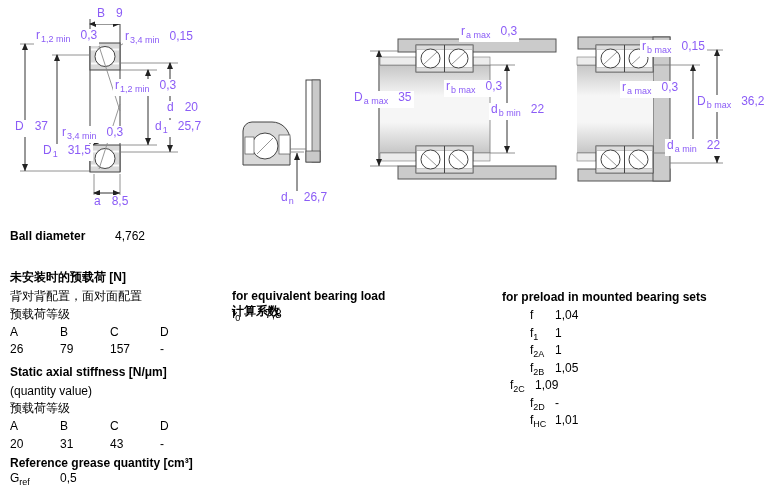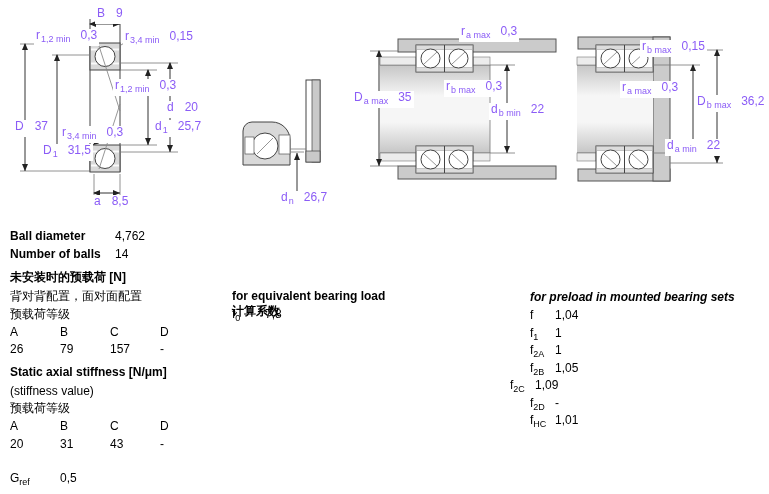--- a/index.html
+++ b/index.html
@@ -141,53 +141,53 @@
   <div class="dlabel" style="left:352px;top:91px;"><span class="base">D</span><span class="sub">a max</span><span class="val">35</span></div>
   <div class="dlabel" style="left:444px;top:80px;"><span class="base">r</span><span class="sub">b max</span><span class="val">0,3</span></div>
   <div class="dlabel" style="left:489px;top:103px;"><span class="base">d</span><span class="sub">b min</span><span class="val">22</span></div>
 
   <div class="dlabel" style="left:640px;top:40px;"><span class="base">r</span><span class="sub">b max</span><span class="val">0,15</span></div>
   <div class="dlabel" style="left:620px;top:81px;"><span class="base">r</span><span class="sub">a max</span><span class="val">0,3</span></div>
   <div class="dlabel" style="left:695px;top:95px;"><span class="base">D</span><span class="sub">b max</span><span class="val">36,2</span></div>
   <div class="dlabel" style="left:665px;top:139px;"><span class="base">d</span><span class="sub">a min</span><span class="val">22</span></div>
 
   <div class="trow" style="left:10px;top:229px;"><span class="sym w105 bold">Ball diameter</span><span>4,762</span></div>
-  <div class="trow" style="left:10px;top:247px;"><span class="sym w105 bold">Number of balls</span><span>14</span></div>
 
   <div class="trow" style="left:10px;top:289px;">背对背配置，面对面配置</div>
   <div class="trow bold" style="left:10px;top:270px;">未安装时的预载荷 [N]</div>
   <div class="trow" style="left:10px;top:307px;">预载荷等级</div>
   <div class="trow c4" style="left:10px;top:325px;">
     <span>A</span><span>B</span><span>C</span><span>D</span>
   </div>
   <div class="trow c4" style="left:10px;top:342px;">
     <span>26</span><span>79</span><span>157</span><span>-</span>
   </div>
 
   <div class="trow bold" style="left:10px;top:365px;">Static axial stiffness [N/μm]</div>
-  <div class="trow" style="left:10px;top:384px;">(stiffness value)</div>
+  <div class="trow" style="left:10px;top:384px;">(quantity value)</div>
   <div class="trow" style="left:10px;top:401px;">预载荷等级</div>
   <div class="trow c4" style="left:10px;top:419px;">
     <span>A</span><span>B</span><span>C</span><span>D</span>
   </div>
   <div class="trow c4" style="left:10px;top:437px;">
     <span>20</span><span>31</span><span>43</span><span>-</span>
   </div>
 
+  <div class="trow bold" style="left:10px;top:456px;">Reference grease quantity [cm³]</div>
   <div class="trow" style="left:10px;top:471px;">
     <span class="sym w50"><span>G</span><span class="s">ref</span></span><span>0,5</span>
   </div>
 
   <div class="trow bold" style="left:232px;top:268px;margin-top:36px;">计算系数</div>
   <div class="trow bold" style="left:232px;top:289px;">for equivalent bearing load</div>
   <div class="trow" style="left:232px;top:307px;">
     <span class="sym w33"><span>f</span><span class="s">0</span></span><span>7,8</span>
   </div>
 
-  <div class="trow bold" style="left:530px;top:290px;font-style:italic;">for preload in mounted bearing sets</div>
+  <div class="trow bold" style="left:502px;top:290px;">for preload in mounted bearing sets</div>
   <div class="trow" style="left:530px;top:308px;"><span class="sym w25"><span>f</span><span class="s"></span></span><span>1,04</span></div>
   <div class="trow" style="left:530px;top:326px;"><span class="sym w25"><span>f</span><span class="s">1</span></span><span>1</span></div>
   <div class="trow" style="left:530px;top:343px;"><span class="sym w25"><span>f</span><span class="s">2A</span></span><span>1</span></div>
   <div class="trow" style="left:530px;top:361px;"><span class="sym w25"><span>f</span><span class="s">2B</span></span><span>1,05</span></div>
   <div class="trow" style="left:510px;top:378px;"><span class="sym w25"><span>f</span><span class="s">2C</span></span><span>1,09</span></div>
   <div class="trow" style="left:530px;top:396px;"><span class="sym w25"><span>f</span><span class="s">2D</span></span><span>-</span></div>
   <div class="trow" style="left:530px;top:413px;"><span class="sym w25"><span>f</span><span class="s">HC</span></span><span>1,01</span></div>
 
 </div>
 

